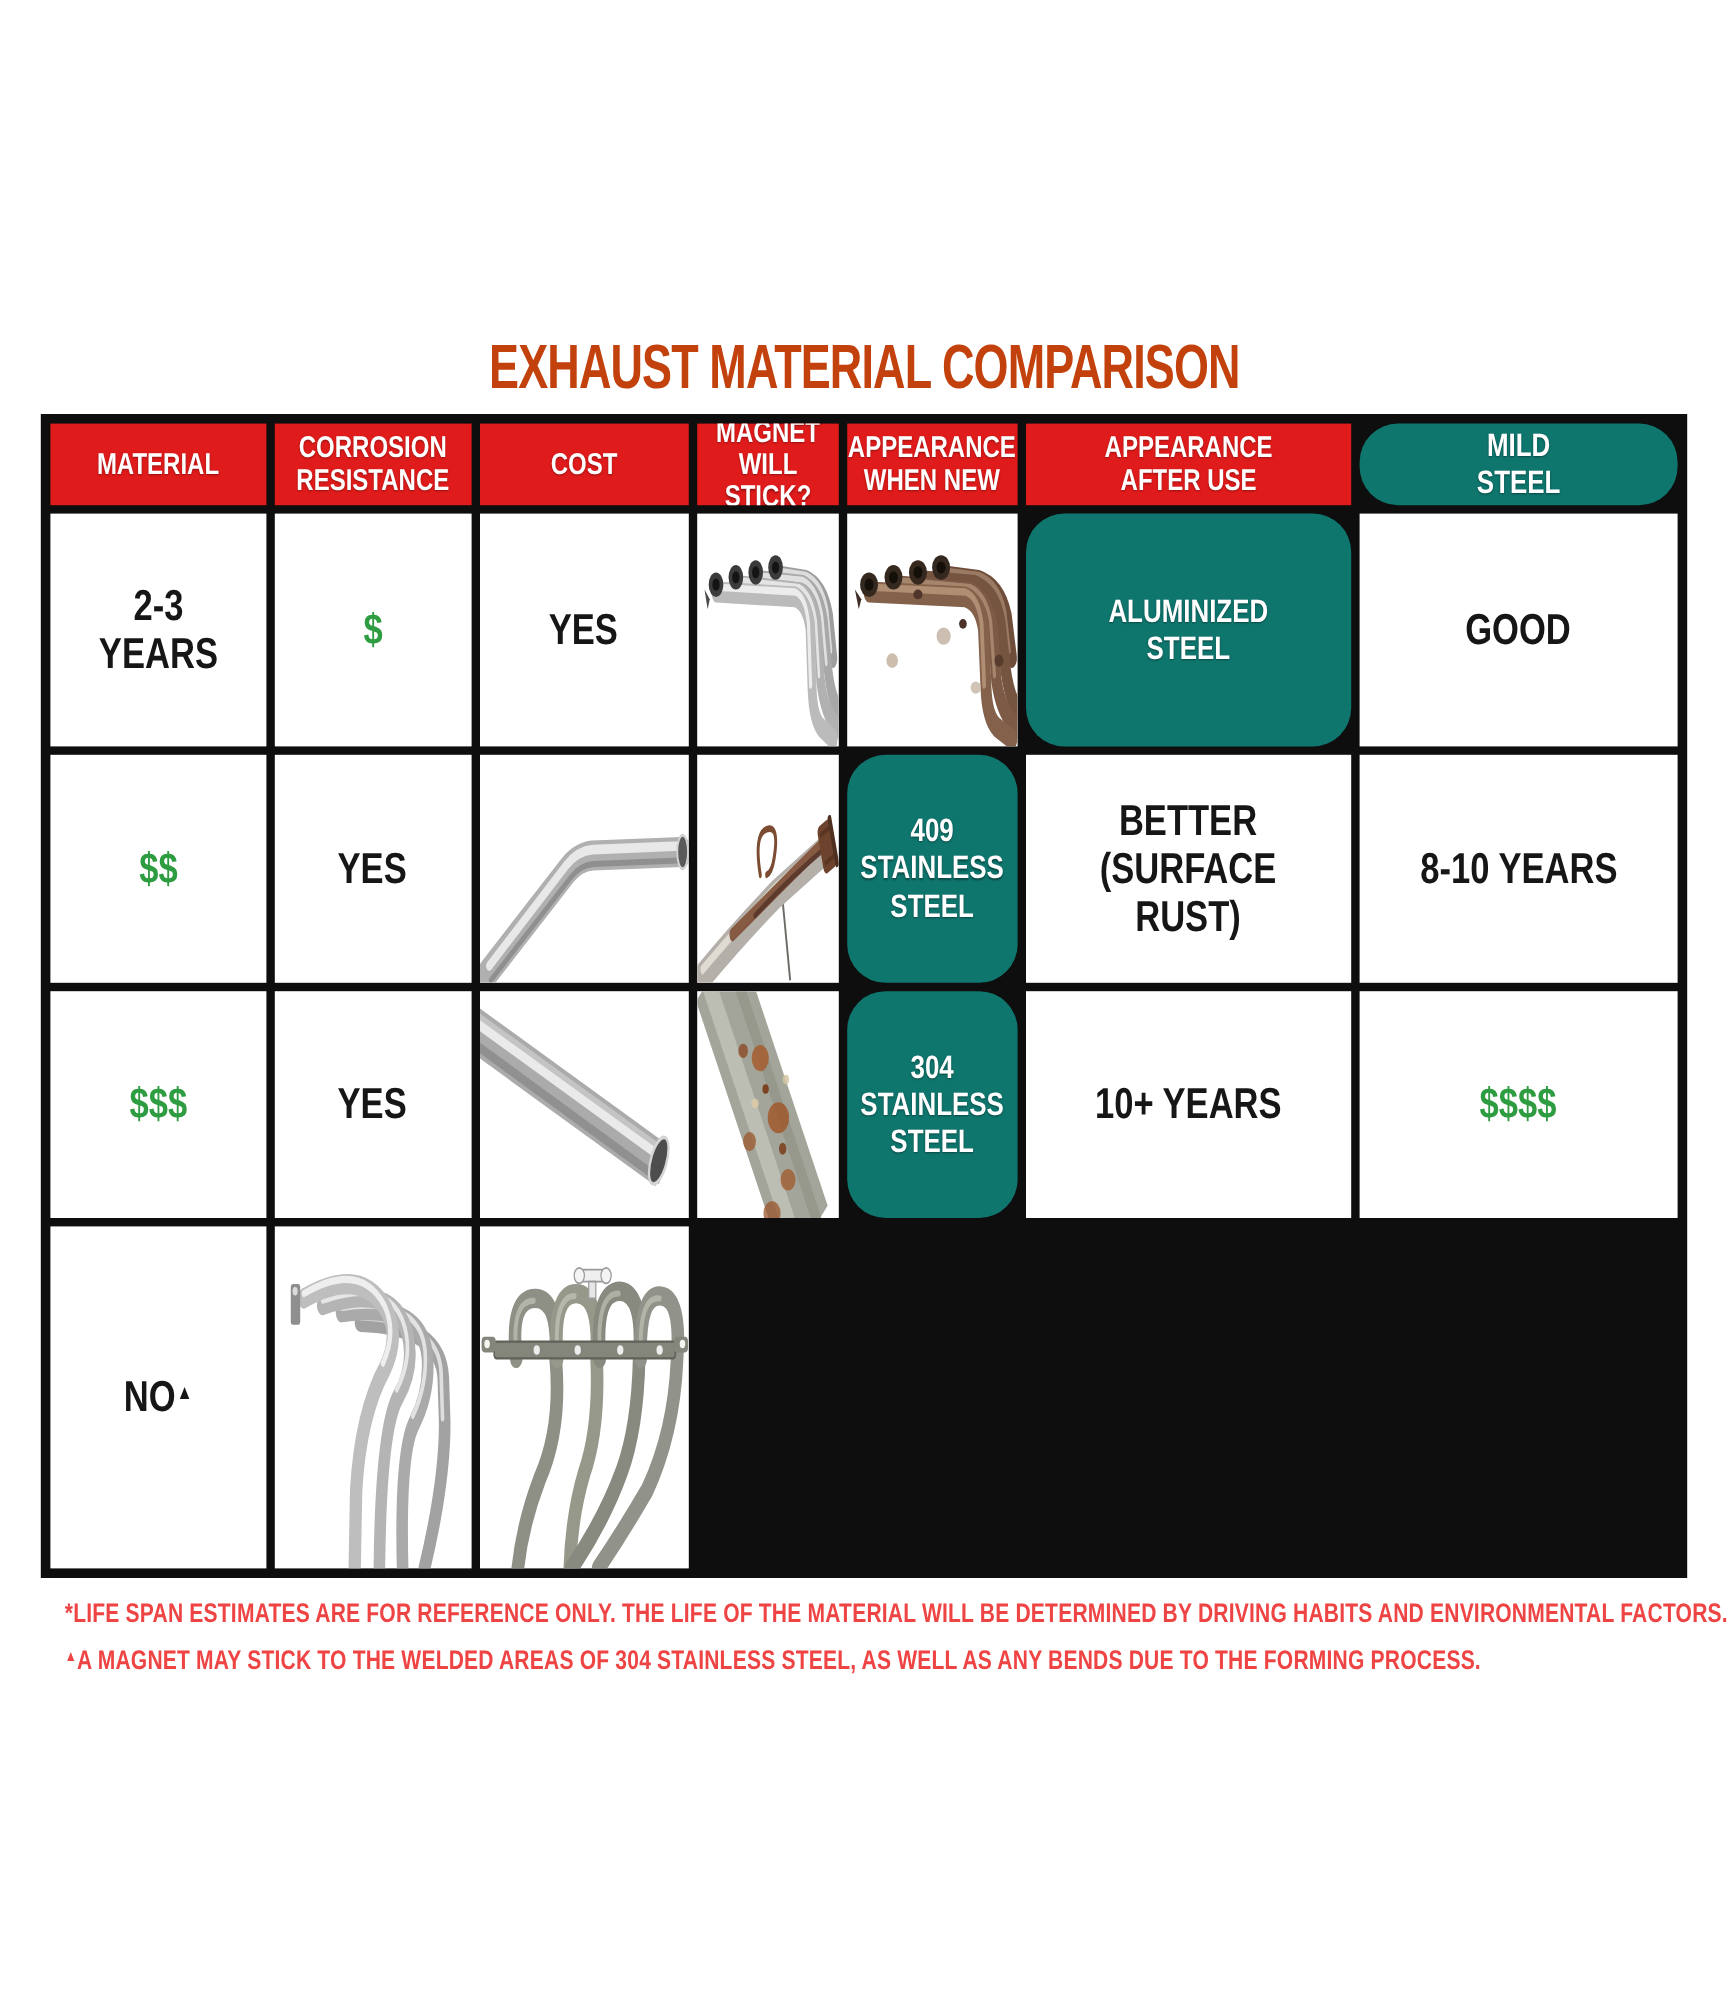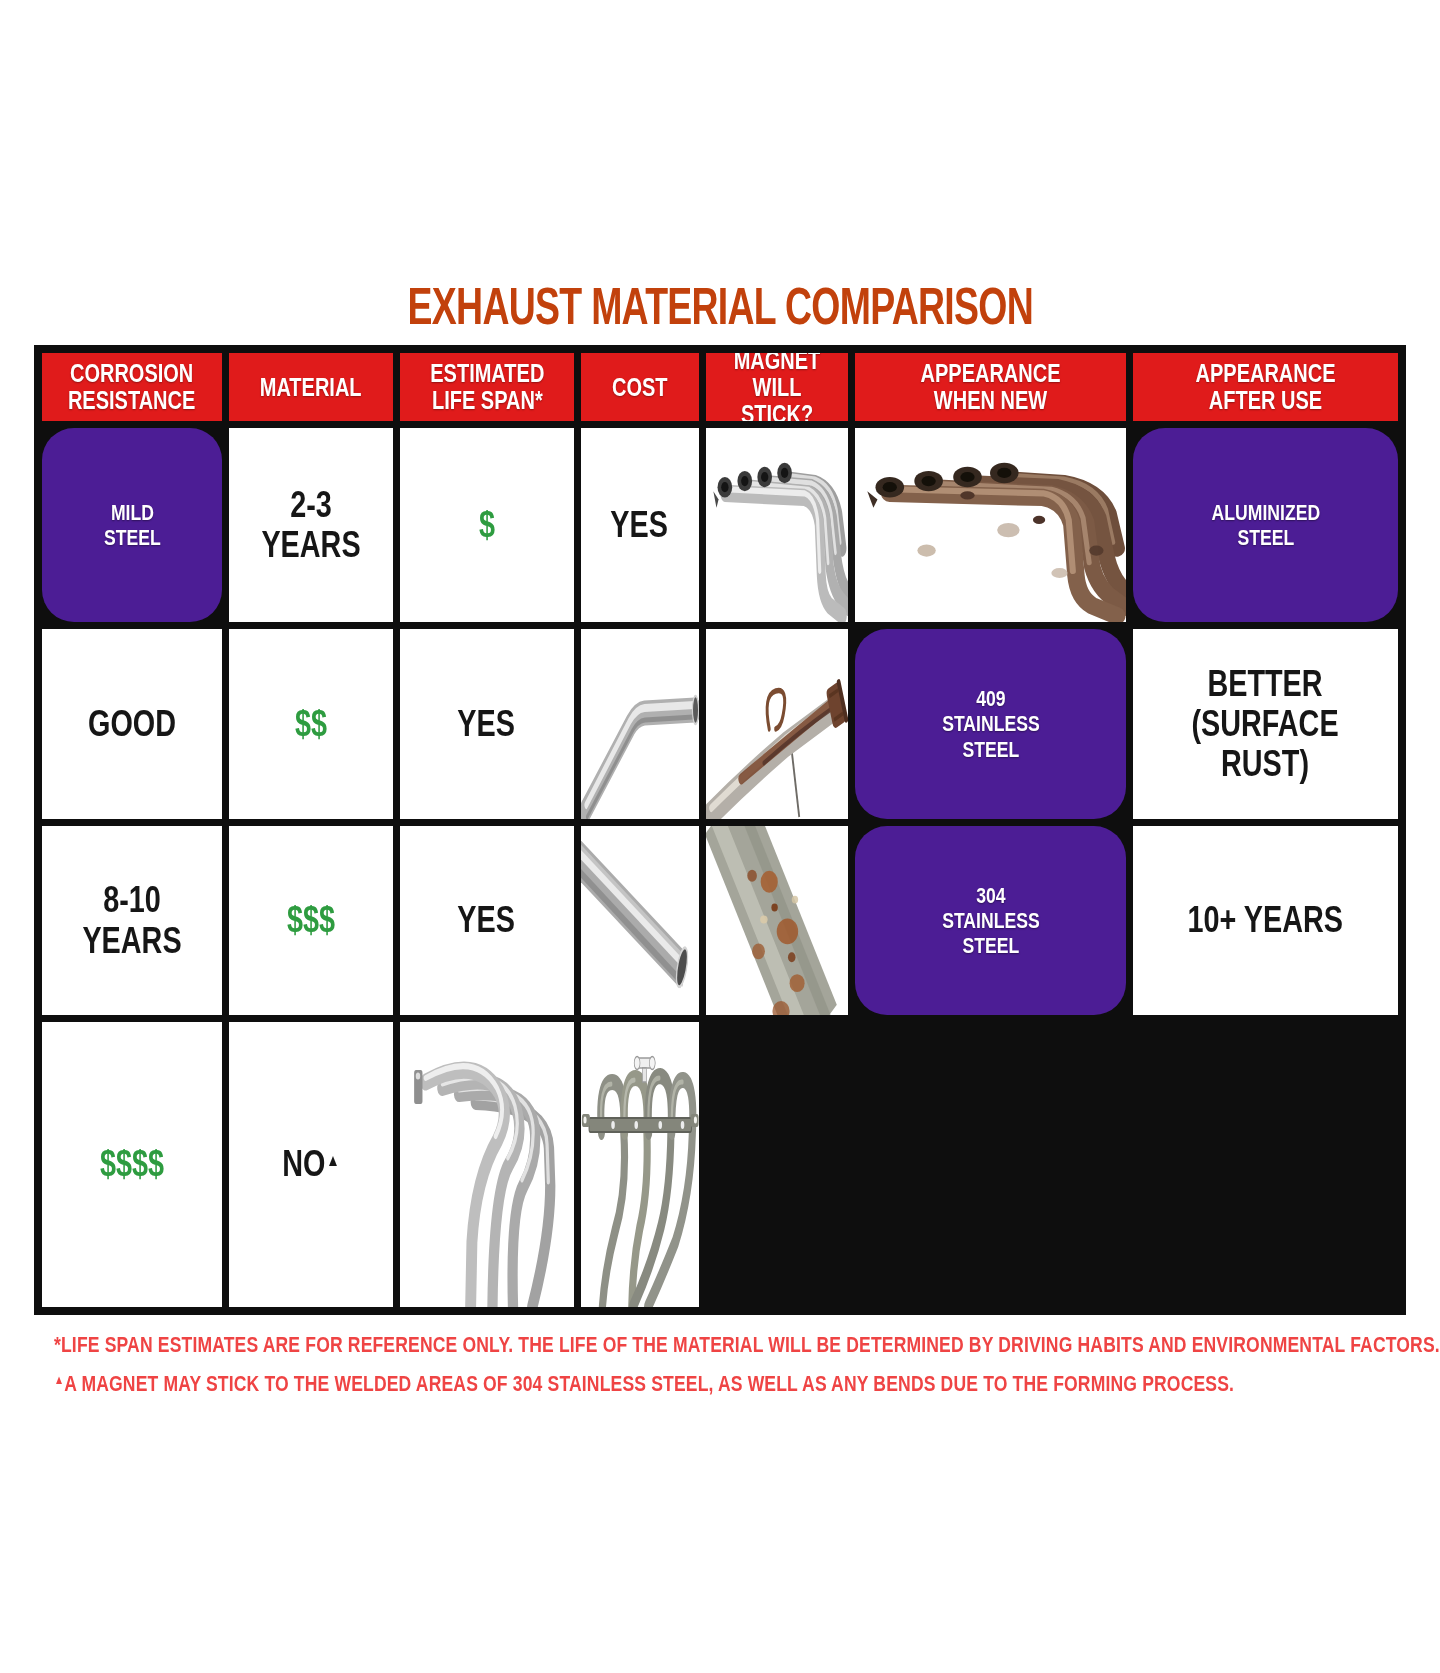--- a/index.html
+++ b/index.html
@@ -7,50 +7,46 @@
           font-family:"Liberation Sans","DejaVu Sans",sans-serif;font-weight:bold;color:#161616;}
   .cz{display:inline-block;transform:scaleX(0.8);white-space:pre-line;text-align:center;}
   .title{position:absolute;top:276px;left:0;width:100%;text-align:center;font-size:52px;color:#c2410c;}
   .title .cz{transform:scaleX(0.72);letter-spacing:-1px;}
   .ctable{position:absolute;left:34px;top:345px;display:grid;
           grid-template-columns:180px 164px 174px 118px 142px 271px 265px;
           grid-template-rows:68px 194px 190px 189px 285px;
           gap:7px;background:#0e0e0e;padding:8px;}
   .cell{background:#ffffff;display:flex;align-items:center;justify-content:center;overflow:hidden;}
   .th{background:#e01b1b;color:#ffffff;font-size:25px;line-height:1.08;text-shadow:0 1px 2px rgba(0,0,0,0.35);}
-  .mat{background:#4c1d95;color:#ffffff;font-size:22px;line-height:1.15;text-shadow:0 1px 2px rgba(0,0,0,0.4);border-radius:32px;}
+  .mat{background:#0f766e;color:#ffffff;font-size:27px;line-height:1.15;text-shadow:0 1px 2px rgba(0,0,0,0.4);border-radius:32px;}
   .val{font-size:36px;line-height:1.12;}
   .val-sm{font-size:28px;line-height:1.14;}
   .cost{color:#2e9c40;}
   .photo{padding:0;}
   .photo svg{width:100%;height:100%;display:block;}
   sup.tri{font-size:17px;vertical-align:10px;margin-left:1px;line-height:0;}
   .fnotes{position:absolute;left:54px;top:1332px;width:1360px;font-size:22.5px;color:#ef4444;}
   .fn-line{display:block;transform:scaleX(0.78);transform-origin:0 50%;white-space:nowrap;margin-bottom:13px;letter-spacing:0.2px;}
   .fn-line .tri{font-size:13px;vertical-align:7px;}
 </style>
 </head>
 <body>
 
 <div class="canvas">
 
   <div class="title"><span class="cz">EXHAUST MATERIAL COMPARISON</span></div>
 
   <div class="ctable">
 
     <div class="cell th">
+        <span class="cz">MATERIAL</span>
+      </div>
+    <div class="cell th">
         <span class="cz">CORROSION
 RESISTANCE</span>
-      </div>
-    <div class="cell th">
-        <span class="cz">MATERIAL</span>
-      </div>
-    <div class="cell th">
-        <span class="cz">ESTIMATED
-LIFE SPAN*</span>
       </div>
     <div class="cell th">
         <span class="cz">COST</span>
       </div>
     <div class="cell th">
         <span class="cz">MAGNET
 WILL STICK?</span>
       </div>
     <div class="cell th">
         <span class="cz">APPEARANCE

